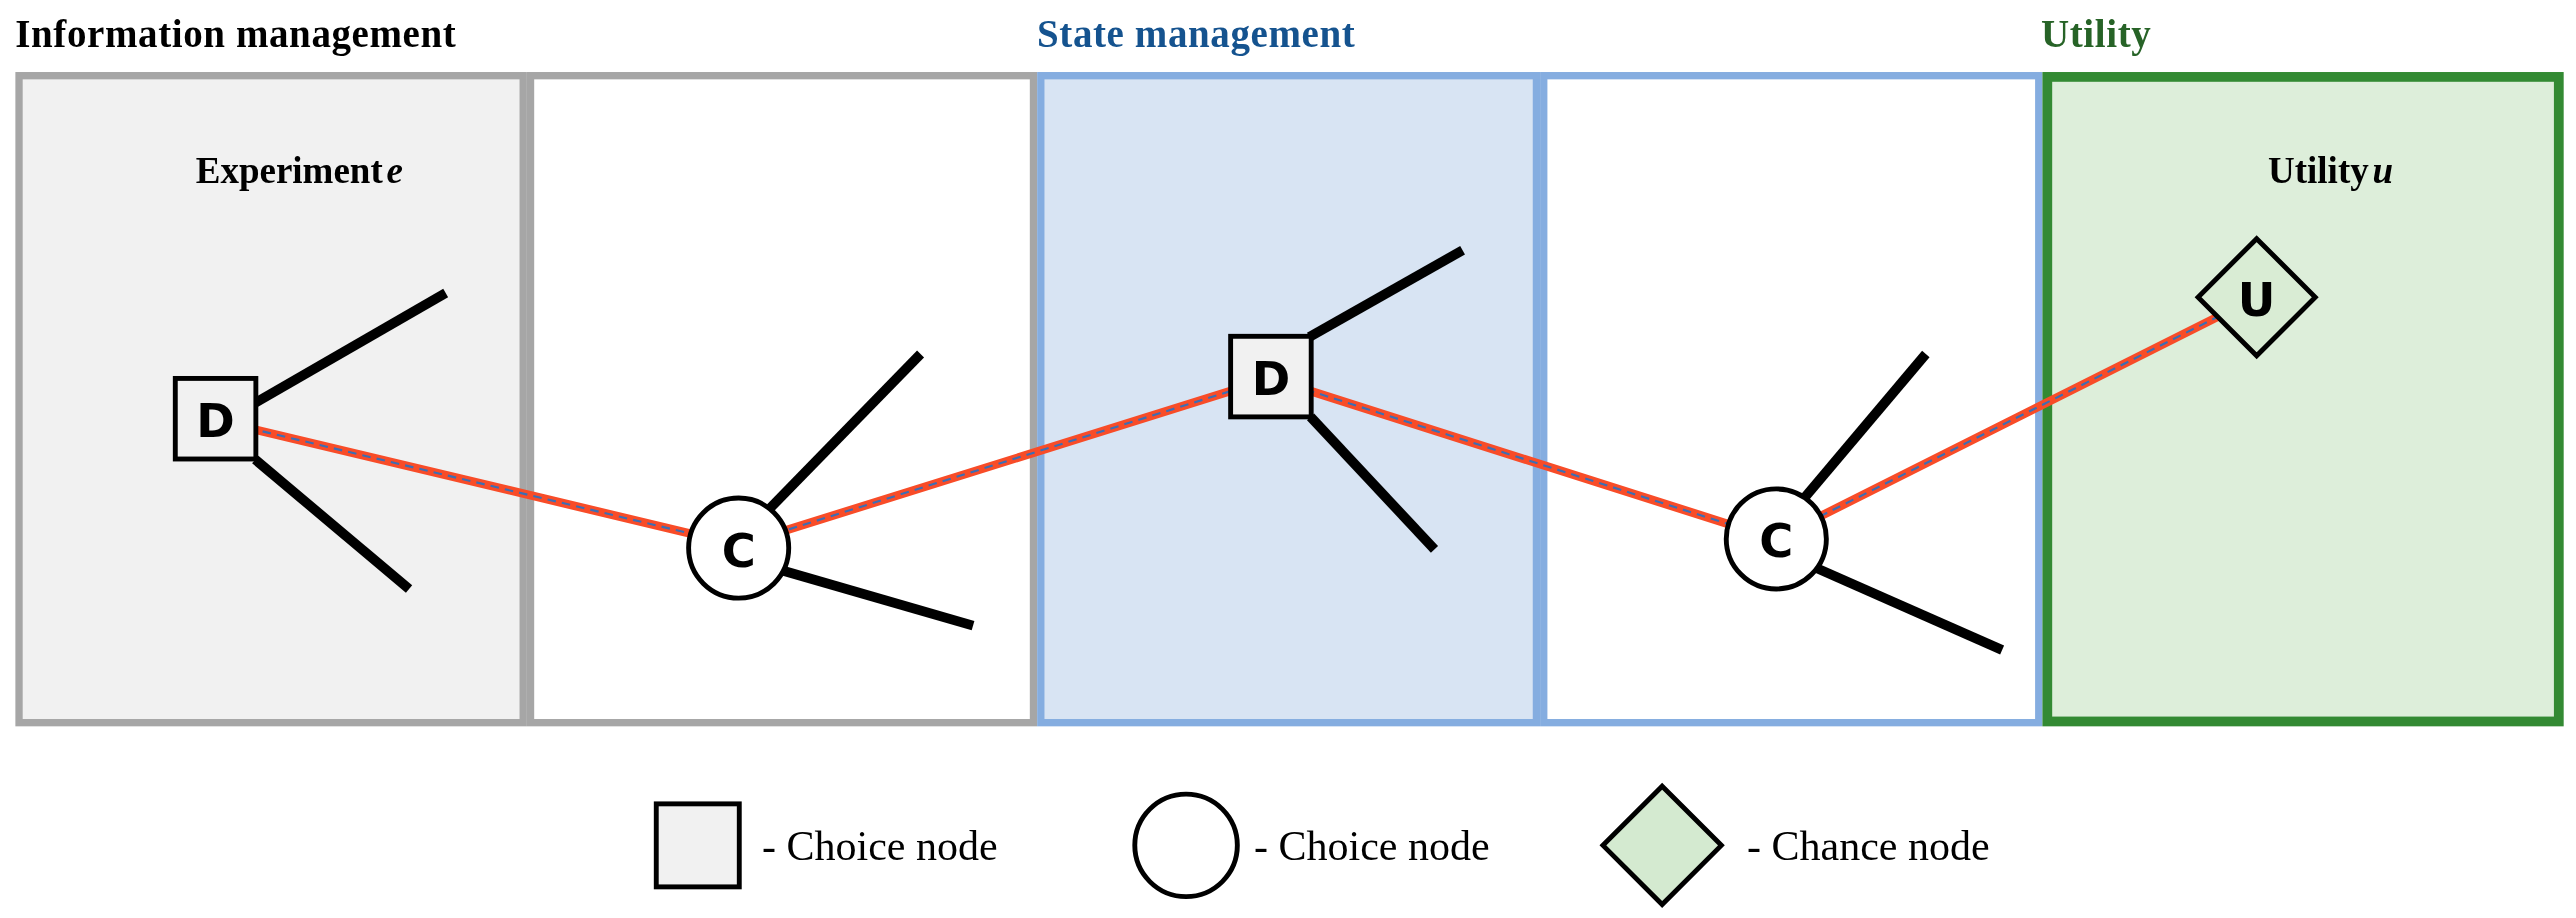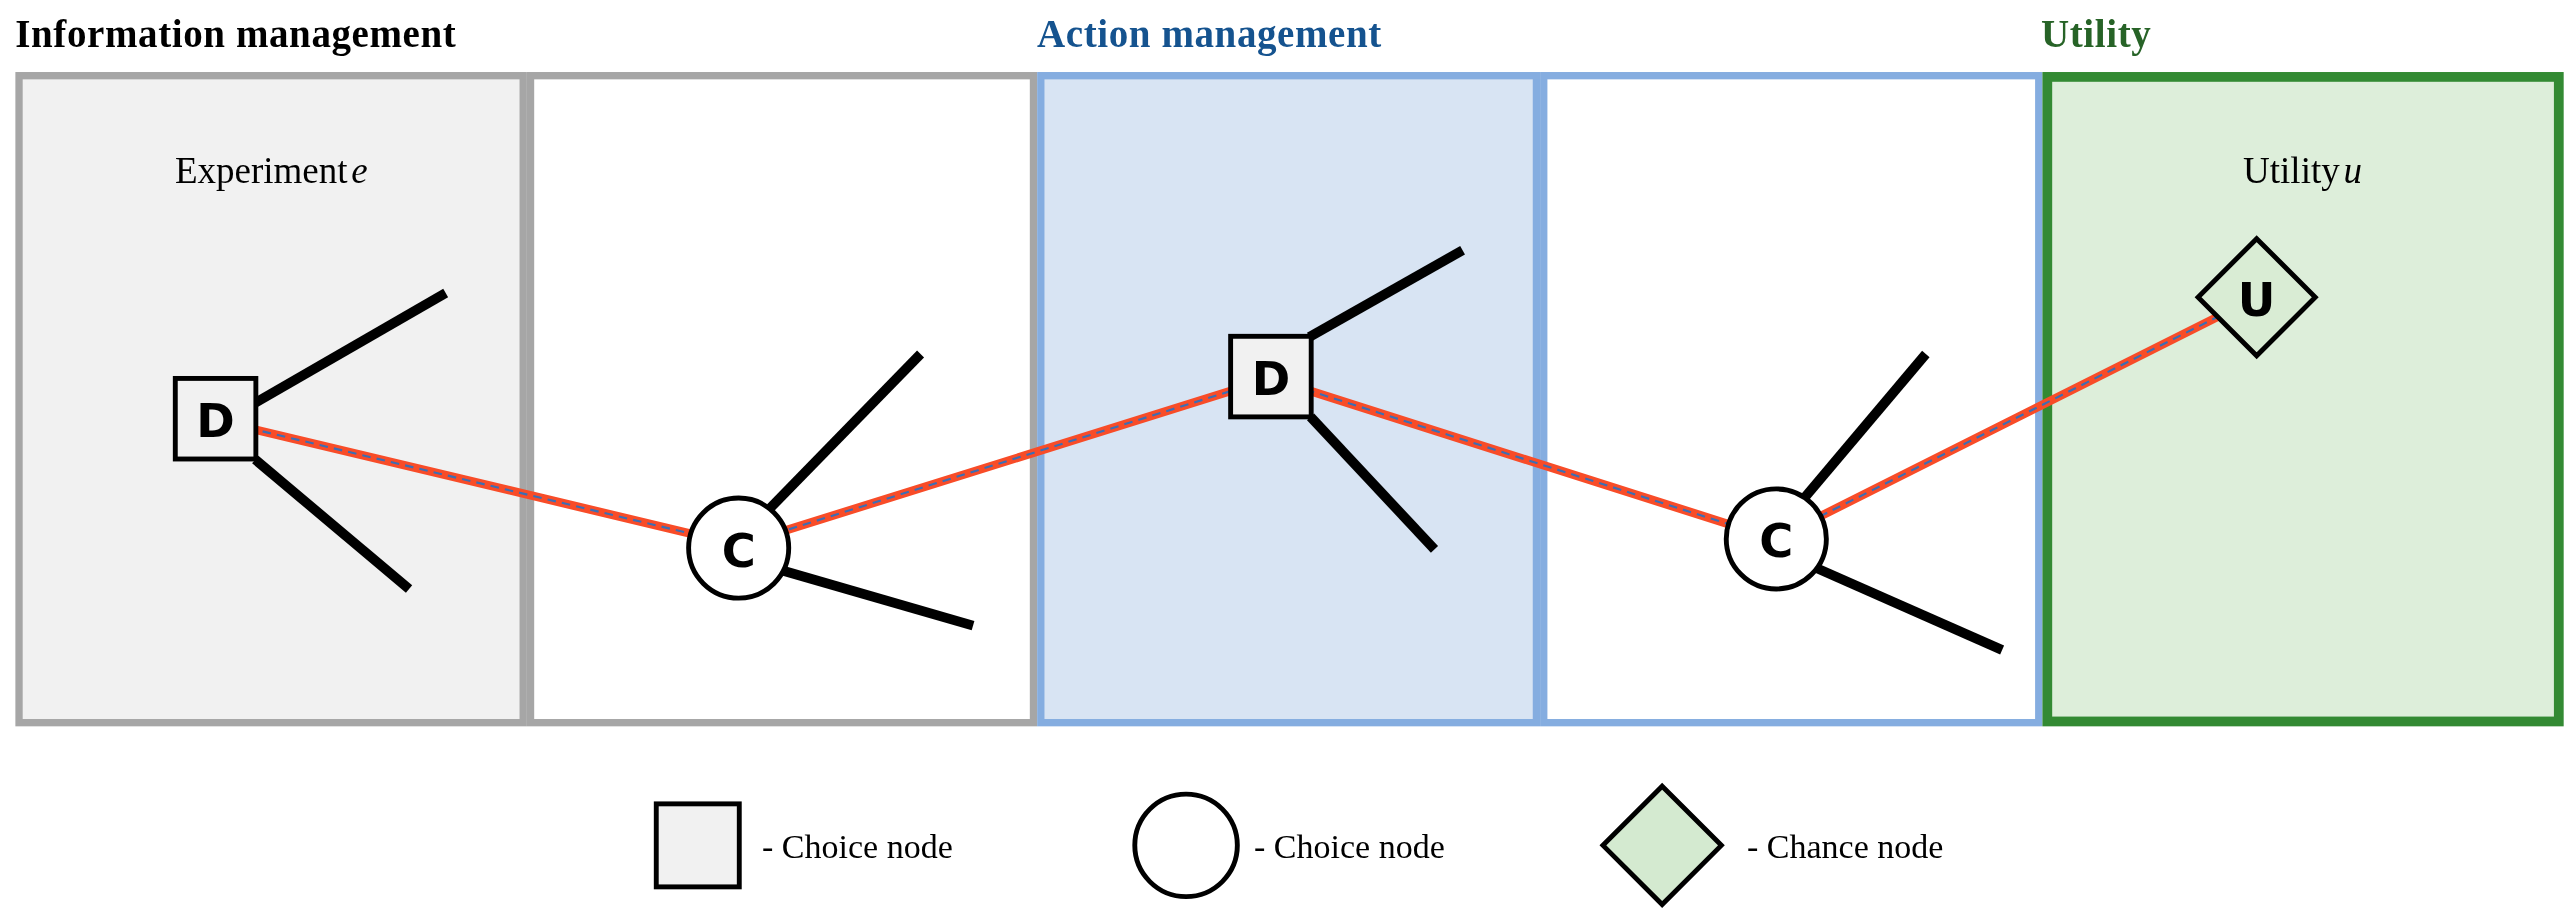--- a/index.html
+++ b/index.html
@@ -2,23 +2,23 @@
 <html style="font-size:9.8px"><head>
 <meta charset="utf-8">
 <style>
   html,body{margin:0;padding:0;background:#ffffff;}
   #canvas{position:relative;width:2576px;height:918px;background:#ffffff;overflow:hidden;
           font-family:"Liberation Serif","DejaVu Serif",serif;}
   #diagram-svg{position:absolute;left:0;top:0;}
   .sec-h{position:absolute;top:3.7px;height:59px;line-height:59px;text-align:left;
          font-weight:bold;font-size:39px;letter-spacing:0.6px;white-space:nowrap;}
   .panel-h{position:absolute;top:143px;height:55px;line-height:55px;text-align:center;
-           font-weight:normal;font-size:37px;white-space:nowrap;}
+           font-weight:bold;font-size:37px;white-space:nowrap;margin-left:28px;}
   .panel-h .var{font-style:italic;padding-left:3.7px;}
-  .leg-l{position:absolute;top:822px;height:49px;line-height:49px;font-size:34px;
+  .leg-l{position:absolute;top:822px;height:49px;line-height:49px;font-size:42px;
          color:#000;white-space:nowrap;}
 </style>
 </head>
 <body>
 
 <div id="canvas">
 
   <svg id="diagram-svg" width="2576" height="918" viewBox="0 0 4220 1504">
       <rect x="31" y="124" width="826" height="1060" fill="#f1f1f1" stroke="#a6a6a6" stroke-width="12"></rect>
       <rect x="869" y="124" width="824" height="1060" fill="#ffffff" stroke="#a6a6a6" stroke-width="12"></rect>
@@ -44,21 +44,21 @@
       <circle cx="2910" cy="883" r="82" fill="#ffffff" stroke="#000000" stroke-width="8"></circle>
       <text x="2910" y="883" text-anchor="middle" dominant-baseline="central" dy="4" font-family="&quot;DejaVu Sans&quot;,sans-serif" font-weight="bold" font-size="76" fill="#000">C</text>
       <polygon points="3697,391 3793,487 3697,583 3601,487" fill="#d9ecd4" stroke="#000000" stroke-width="8"></polygon>
       <text x="3697" y="487" text-anchor="middle" dominant-baseline="central" dy="4" font-family="&quot;DejaVu Sans&quot;,sans-serif" font-weight="bold" font-size="76" fill="#000">U</text>
       <rect x="1075" y="1317" width="136" height="136" fill="#f1f1f1" stroke="#000000" stroke-width="8"></rect>
       <circle cx="1943" cy="1385" r="84" fill="#ffffff" stroke="#000000" stroke-width="8"></circle>
       <polygon points="2723,1288 2820,1385 2723,1482 2626,1385" fill="#d4ead0" stroke="#000000" stroke-width="8"></polygon>
     </svg>
 
   <div class="sec-h" style="left: 15.3px; width: 1022px; color: rgb(0, 0, 0);">Information management</div>
-  <div class="sec-h" style="left: 1037px; width: 1005px; color: rgb(21, 83, 143);">Action management</div>
+  <div class="sec-h" style="left: 1037px; width: 1005px; color: rgb(21, 83, 143);">State management</div>
   <div class="sec-h" style="left: 2041px; width: 523px; color: rgb(39, 99, 39);">Utility</div>
 
   <div class="panel-h" style="left: 15.3px; width: 512px;">
     <span>Experiment</span><span class="var">e</span>
   </div>
   <div class="panel-h" style="left: 2042px; width: 521px;">
     <span>Utility</span><span class="var">u</span>
   </div>
 
   <div class="leg-l" style="left: 762px;">- Choice node</div>

